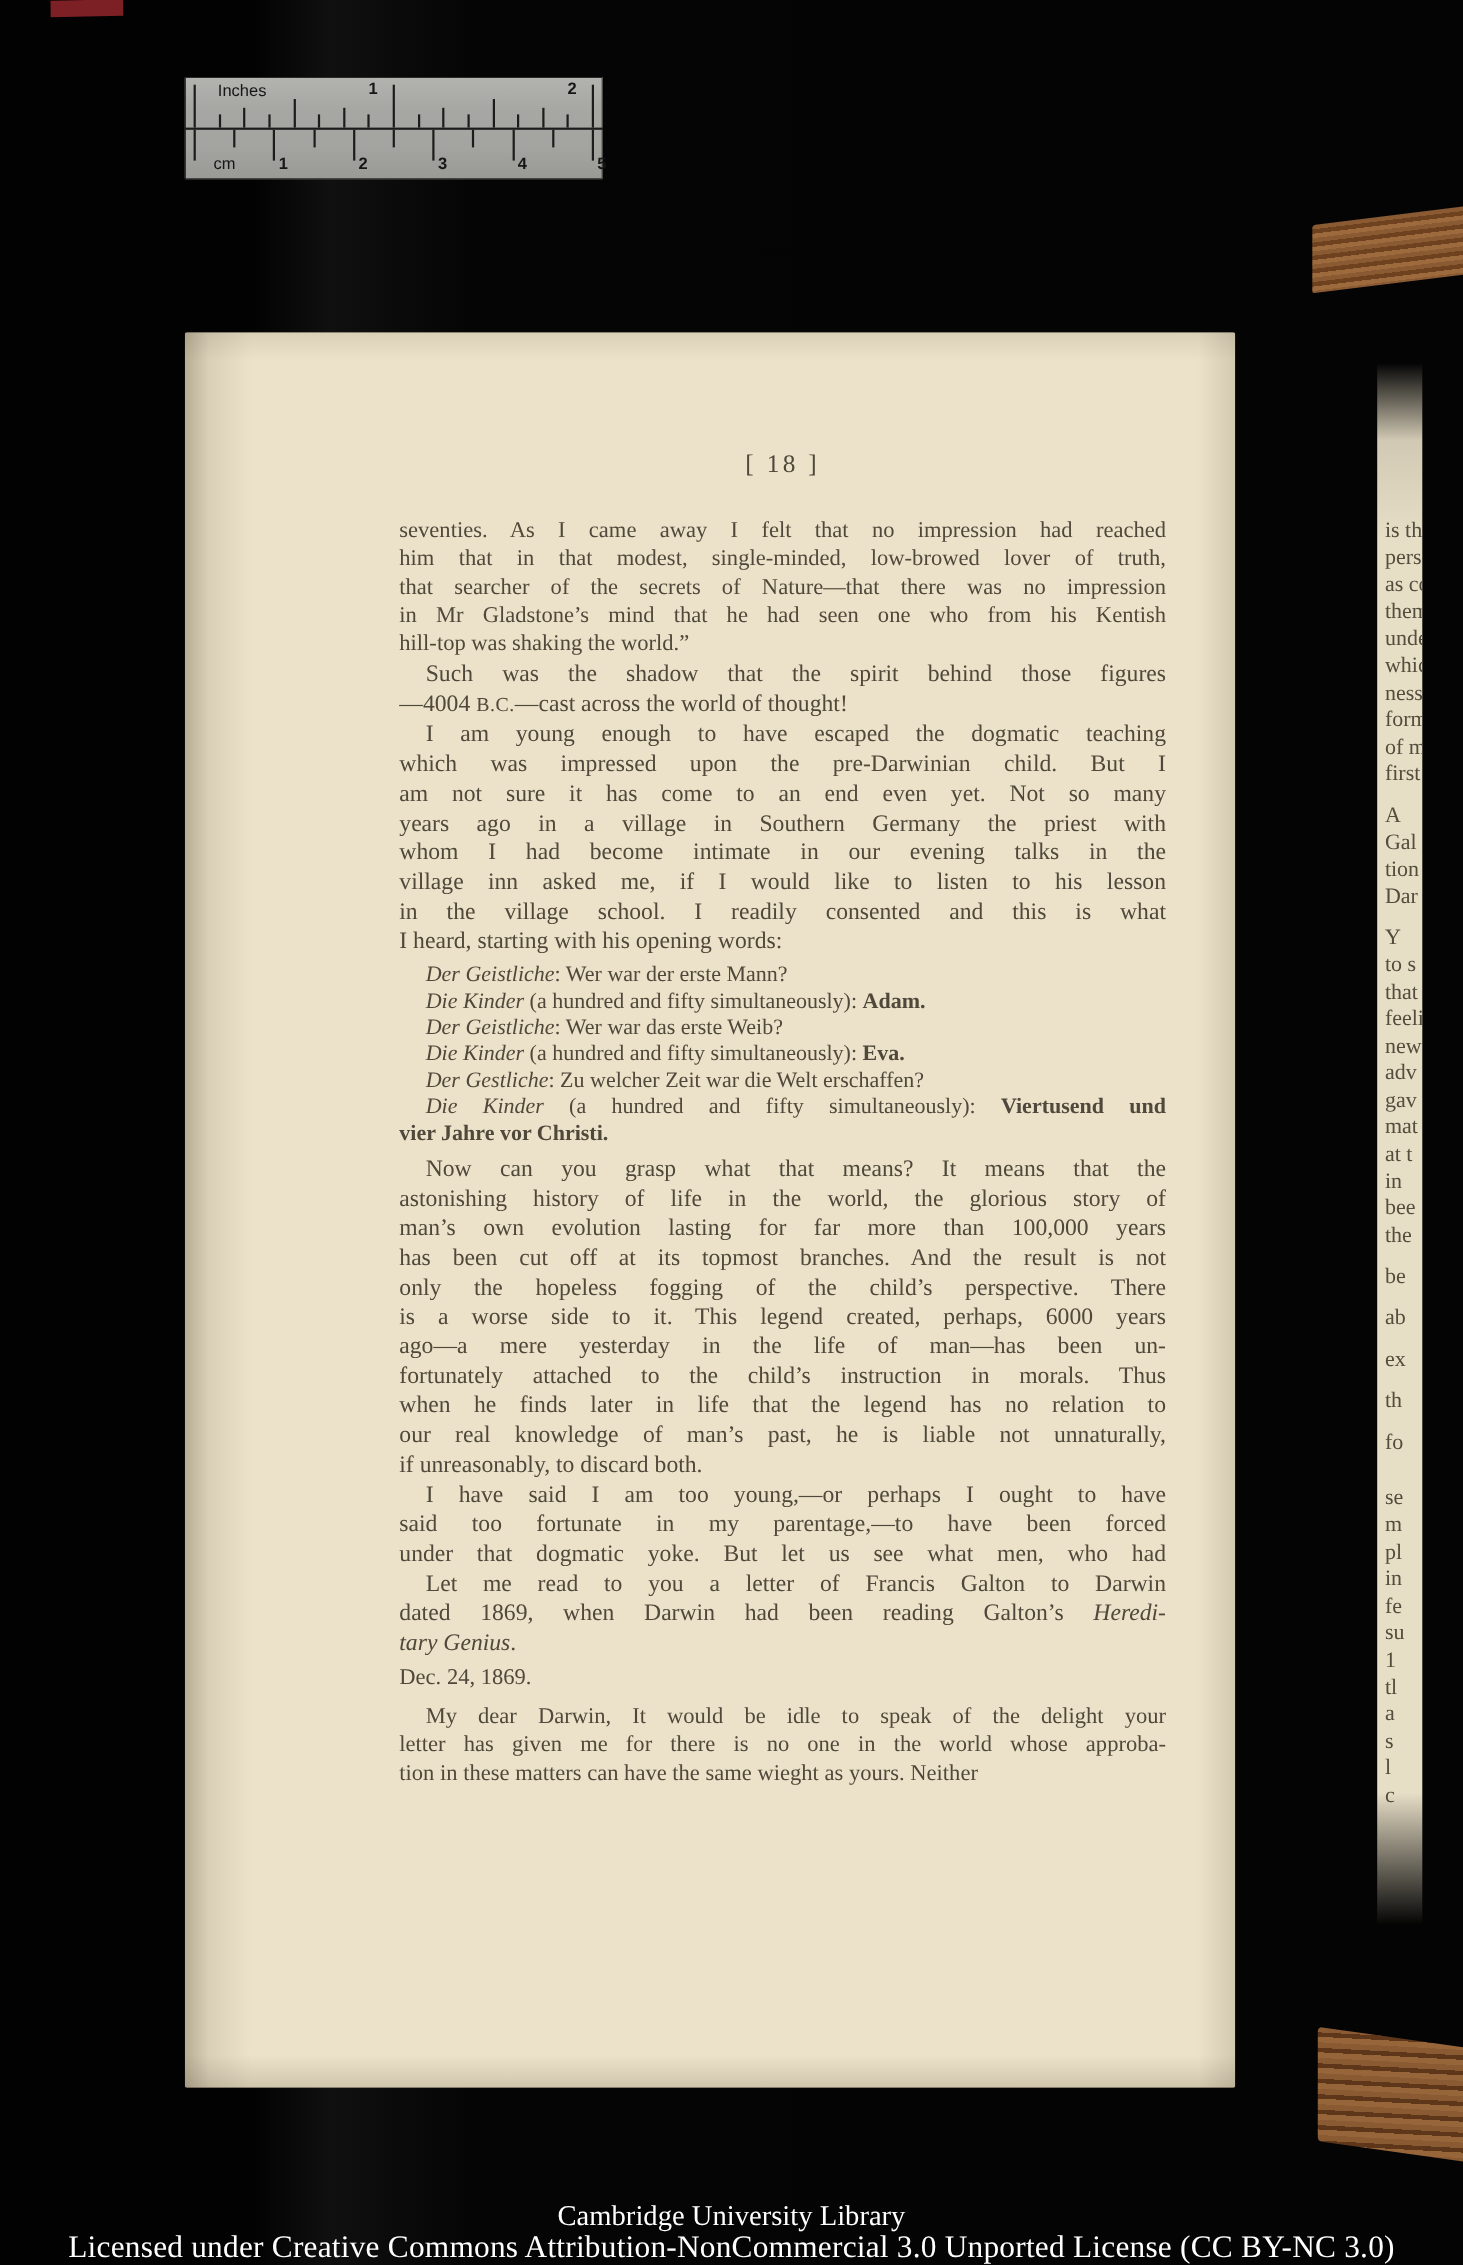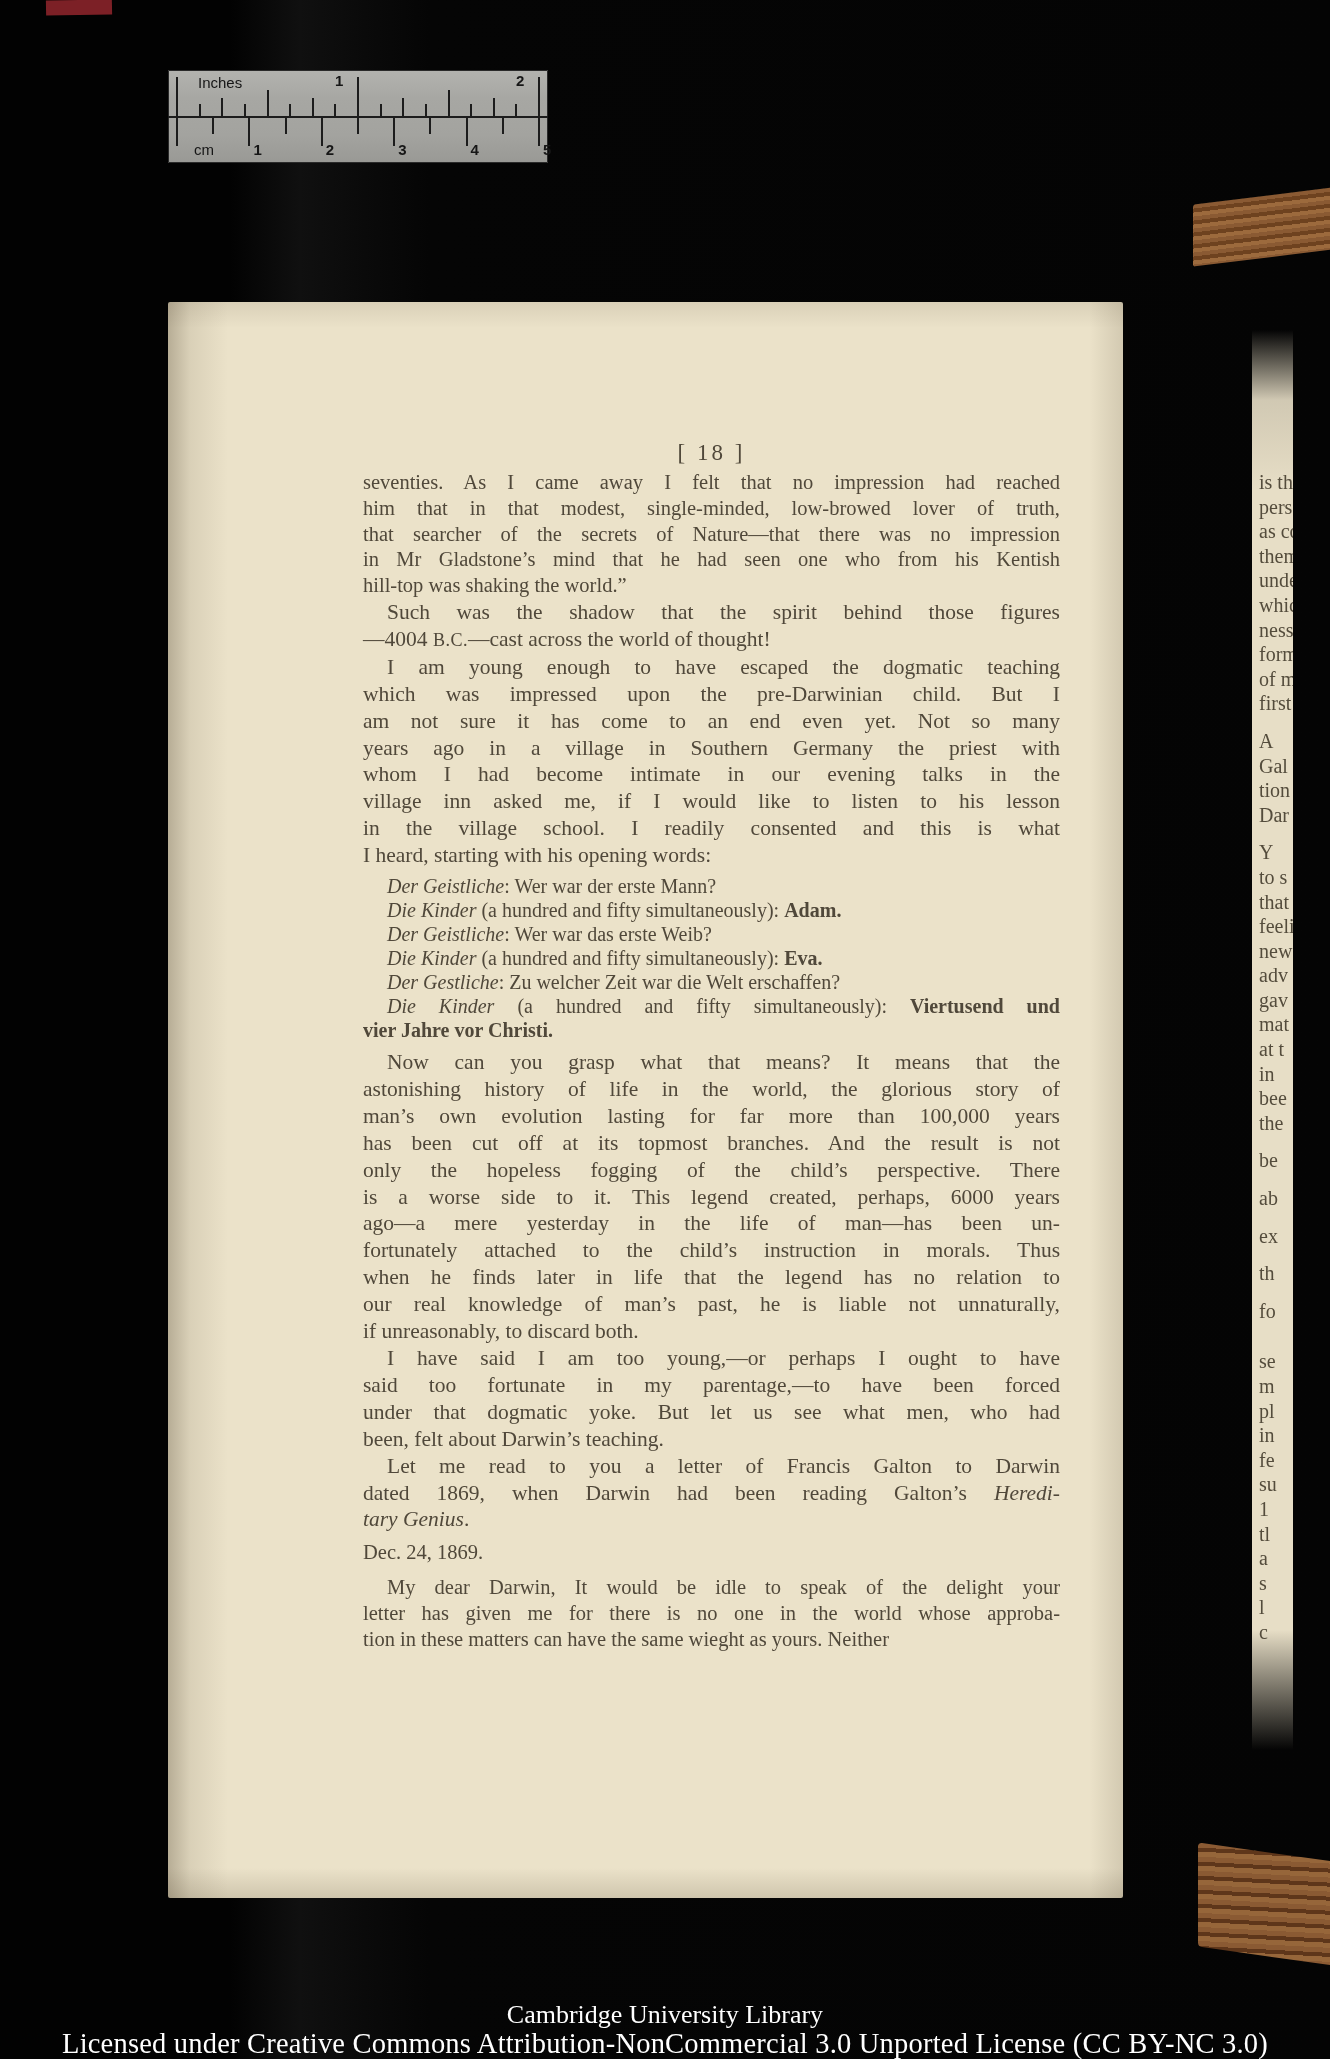--- a/index.html
+++ b/index.html
@@ -19,21 +19,21 @@
   .ruler .rlabel{position:absolute;color:#161616;font-family:"Liberation Sans","DejaVu Sans",sans-serif;font-size:15px;font-weight:700;}
   .ruler .runit{position:absolute;color:#161616;font-family:"Liberation Sans","DejaVu Sans",sans-serif;font-size:15px;font-weight:400;margin-left:16px;}
   
   .page{position:absolute;left:168px;top:302px;width:955px;height:1596px;
     background:
       linear-gradient(90deg,rgba(62,50,30,.30) 0,rgba(62,50,30,.10) 22px,rgba(62,50,30,0) 60px),
       linear-gradient(270deg,rgba(62,50,30,.14) 0,rgba(62,50,30,0) 34px),
       linear-gradient(180deg,rgba(62,50,30,.10) 0,rgba(62,50,30,0) 26px,rgba(62,50,30,0) calc(100% - 30px),rgba(62,50,30,.16) 100%),
       var(--paper,#ebe2c9);
     border-radius:2px;}
-  .page-num{position:absolute;left:363px;top:440px;width:697px;text-align:center;
+  .page-num{position:absolute;left:363px;top:409px;width:697px;text-align:center;
     color:var(--ink,#50483a);font-size:23px;letter-spacing:3px;}
   .page-text{position:absolute;left:363px;top:470px;width:697px;color:var(--ink,#50483a);}
   .para{margin:0;}
   .para .line{width:100%;}
   .para .line.j{text-align:justify;text-align-last:justify;}
   .para .line.ind{text-indent:24px;}
   .quoted{font-size:20.5px;line-height:25.8px;}
   .body{font-size:21.5px;line-height:26.9px;}
   .dialog{font-size:20px;line-height:24px;margin:5px 0 7px 0;}
   .date{font-size:20.5px;line-height:26px;margin:6px 0 10px 0;}
@@ -151,21 +151,20 @@
         <div class="line j"><span>ago—a mere yesterday in the life of man—has been un-</span></div>
         <div class="line j"><span>fortunately attached to the child’s instruction in morals.  Thus</span></div>
         <div class="line j"><span>when he finds later in life that the legend has no relation to</span></div>
         <div class="line j"><span>our real knowledge of man’s past, he is liable not unnaturally,</span></div>
         <div class="line"><span>if unreasonably, to discard both.</span></div>
       </div>
       <div class="para body">
         <div class="line j ind"><span>I have said I am too young,—or perhaps I ought to have</span></div>
         <div class="line j"><span>said too fortunate in my parentage,—to have been forced</span></div>
         <div class="line j"><span>under that dogmatic yoke.  But let us see what men, who had</span></div>
-        <div class="line"><span>been, felt about Darwin’s teaching.</span></div>
       </div>
       <div class="para body">
         <div class="line j ind"><span>Let me read to you a letter of Francis Galton to Darwin</span></div>
         <div class="line j"><span>dated 1869, when Darwin had been reading Galton’s </span><span class="s-i">Heredi-</span></div>
         <div class="line"><span class="s-i">tary Genius</span><span>.</span></div>
       </div>
       <div class="para date">
         <div class="line"><span>Dec. 24, 1869.</span></div>
       </div>
       <div class="para quoted">

